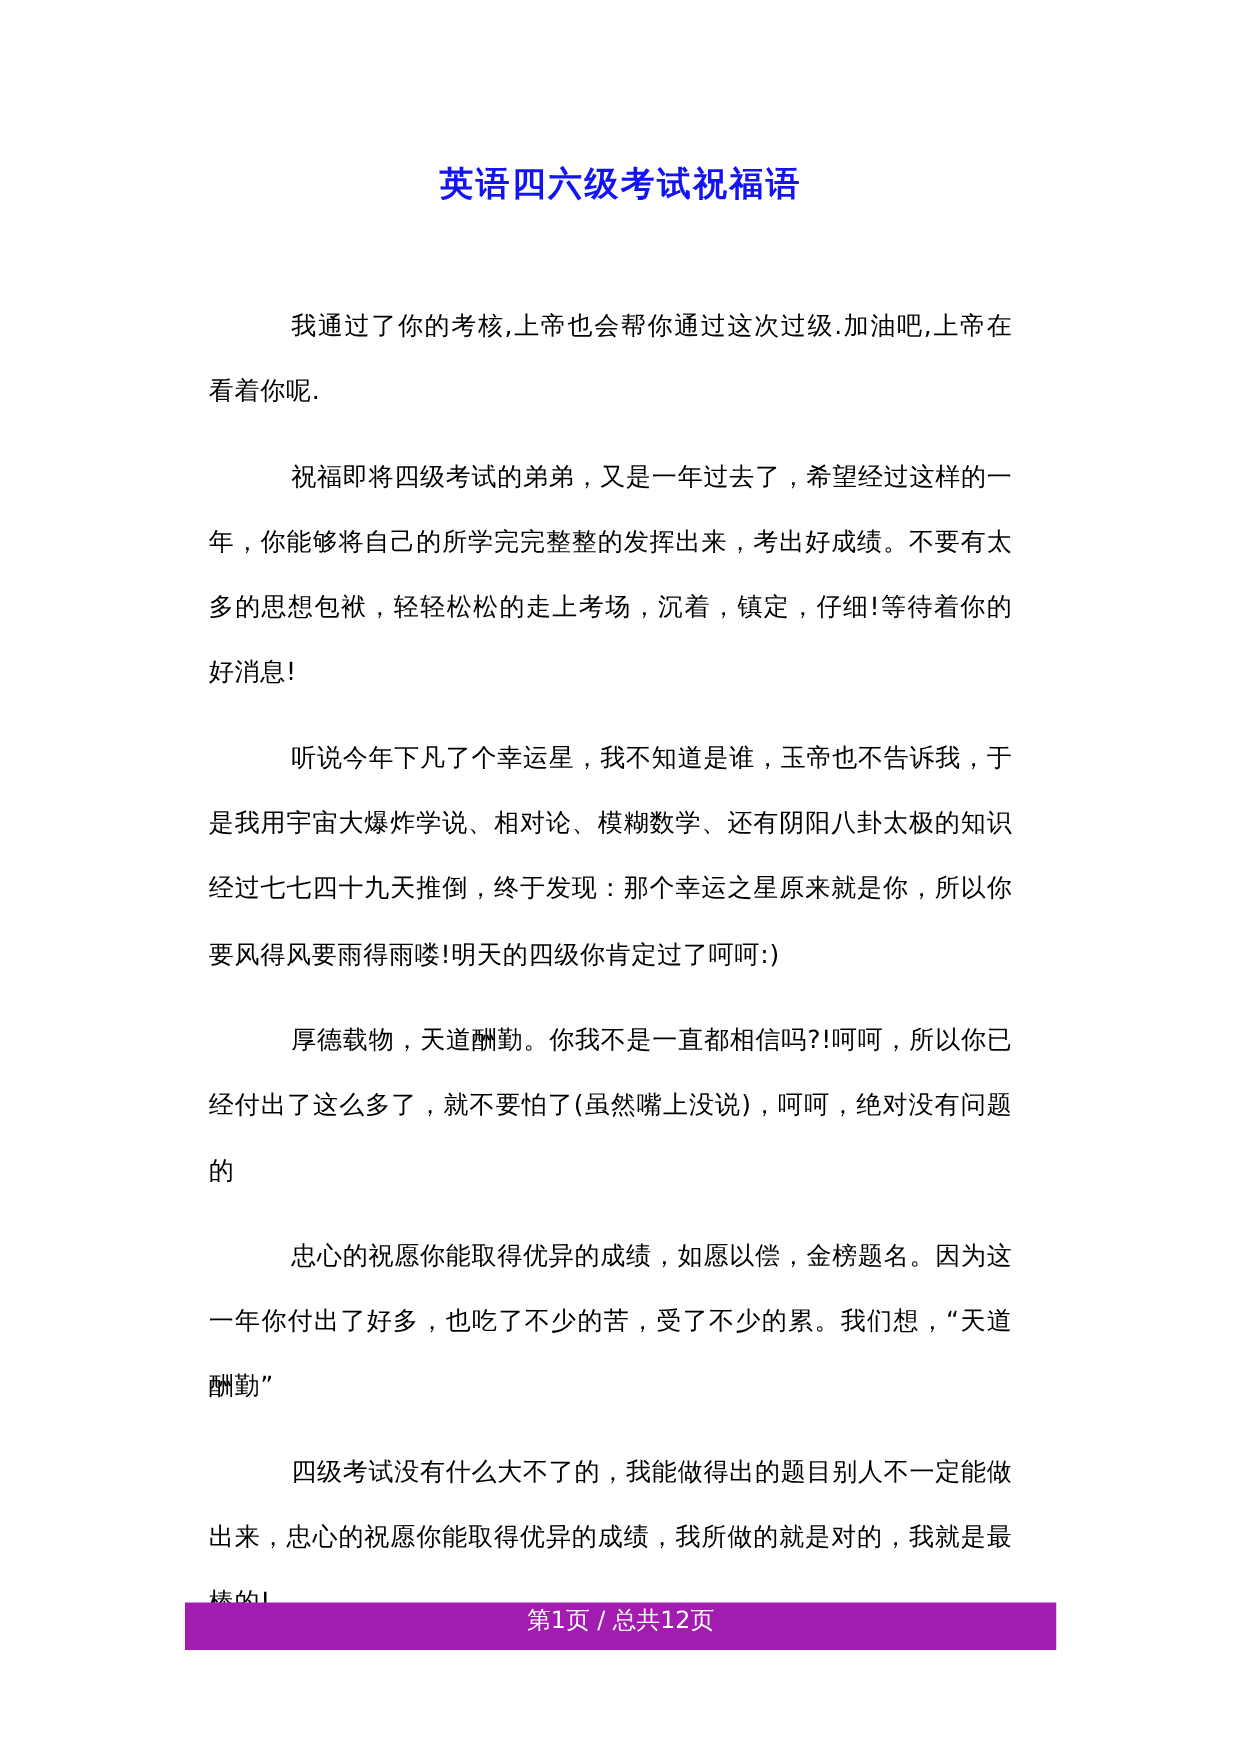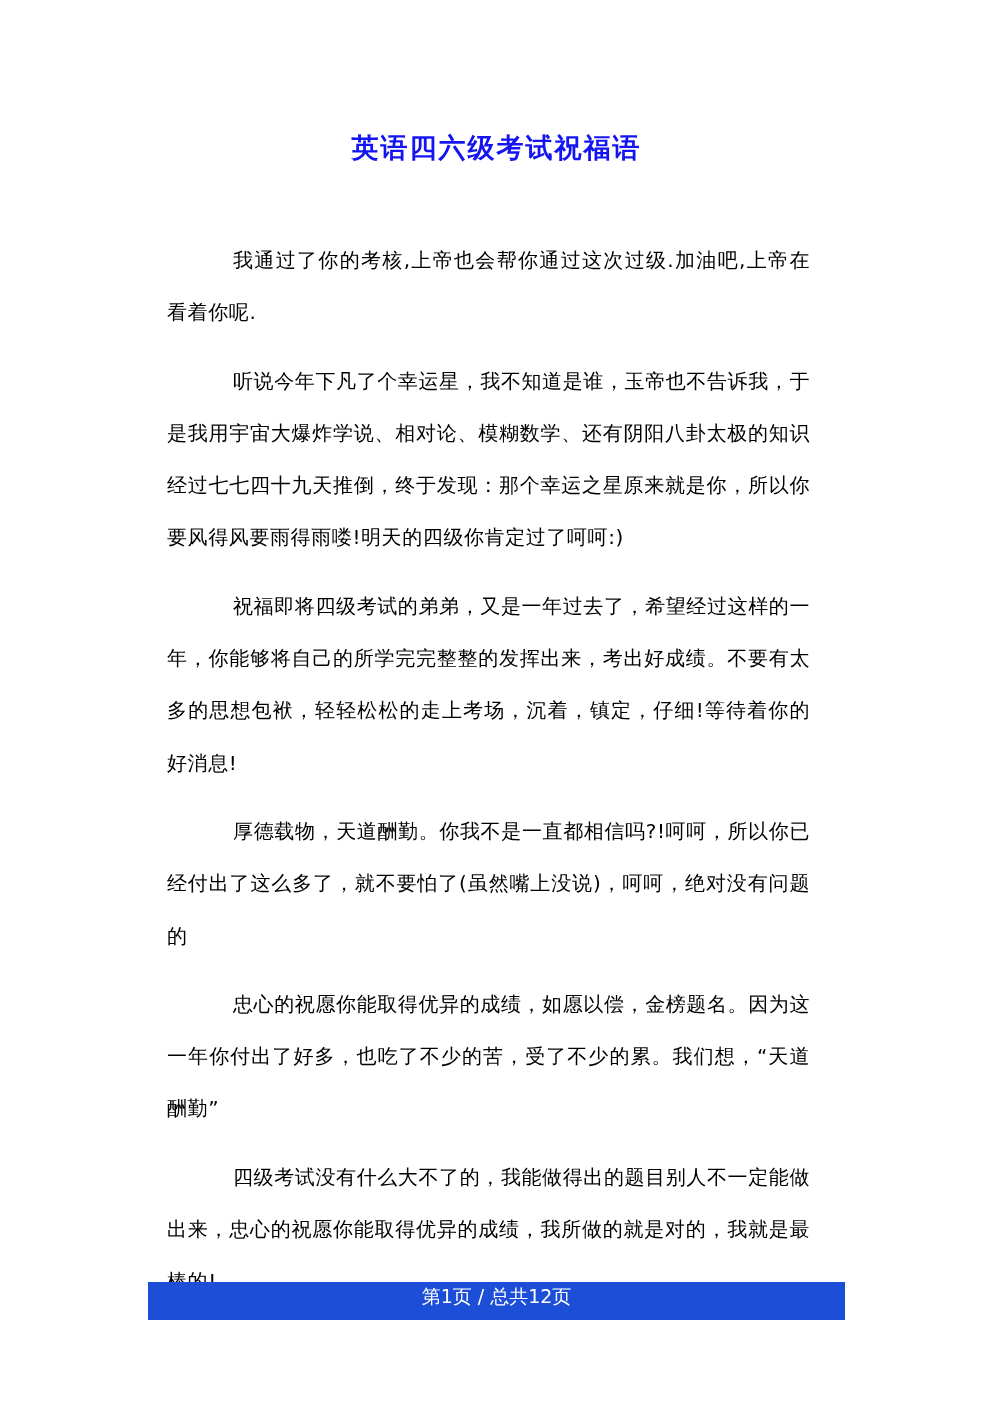--- a/index.html
+++ b/index.html
@@ -49,43 +49,43 @@
       text-align: justify;
       word-break: break-all;
       letter-spacing: 0.6px;
     }
     .footer-bar {
       position: absolute;
       left: 148px;
       top: 1282px;
       width: 697px;
       height: 38px;
-      background: #1d4ed8;
+      background: #a21caf;
     }
     .footer-text {
       position: absolute;
       left: 0;
       top: 0;
       width: 697px;
       text-align: center;
       color: #ffffff;
       font-size: 19px;
       line-height: 28px;
     }
   </style>
 </head>
 <body>
 
 <div class="page">
   <div class="title">英语四六级考试祝福语</div>
 
   <div class="body-text">
     <p class="para">我通过了你的考核,上帝也会帮你通过这次过级.加油吧,上帝在看着你呢.</p>
+    <p class="para">祝福即将四级考试的弟弟，又是一年过去了，希望经过这样的一年，你能够将自己的所学完完整整的发挥出来，考出好成绩。不要有太多的思想包袱，轻轻松松的走上考场，沉着，镇定，仔细!等待着你的好消息!</p>
     <p class="para">听说今年下凡了个幸运星，我不知道是谁，玉帝也不告诉我，于是我用宇宙大爆炸学说、相对论、模糊数学、还有阴阳八卦太极的知识经过七七四十九天推倒，终于发现：那个幸运之星原来就是你，所以你要风得风要雨得雨喽!明天的四级你肯定过了呵呵:)</p>
-    <p class="para">祝福即将四级考试的弟弟，又是一年过去了，希望经过这样的一年，你能够将自己的所学完完整整的发挥出来，考出好成绩。不要有太多的思想包袱，轻轻松松的走上考场，沉着，镇定，仔细!等待着你的好消息!</p>
     <p class="para">厚德载物，天道酬勤。你我不是一直都相信吗?!呵呵，所以你已经付出了这么多了，就不要怕了(虽然嘴上没说)，呵呵，绝对没有问题的</p>
     <p class="para">忠心的祝愿你能取得优异的成绩，如愿以偿，金榜题名。因为这一年你付出了好多，也吃了不少的苦，受了不少的累。我们想，“天道酬勤”</p>
     <p class="para">四级考试没有什么大不了的，我能做得出的题目别人不一定能做出来，忠心的祝愿你能取得优异的成绩，我所做的就是对的，我就是最棒的!</p>
   </div>
 
   <div class="footer-bar">
     <div class="footer-text">第1页 / 总共12页</div>
   </div>
 </div>
 

